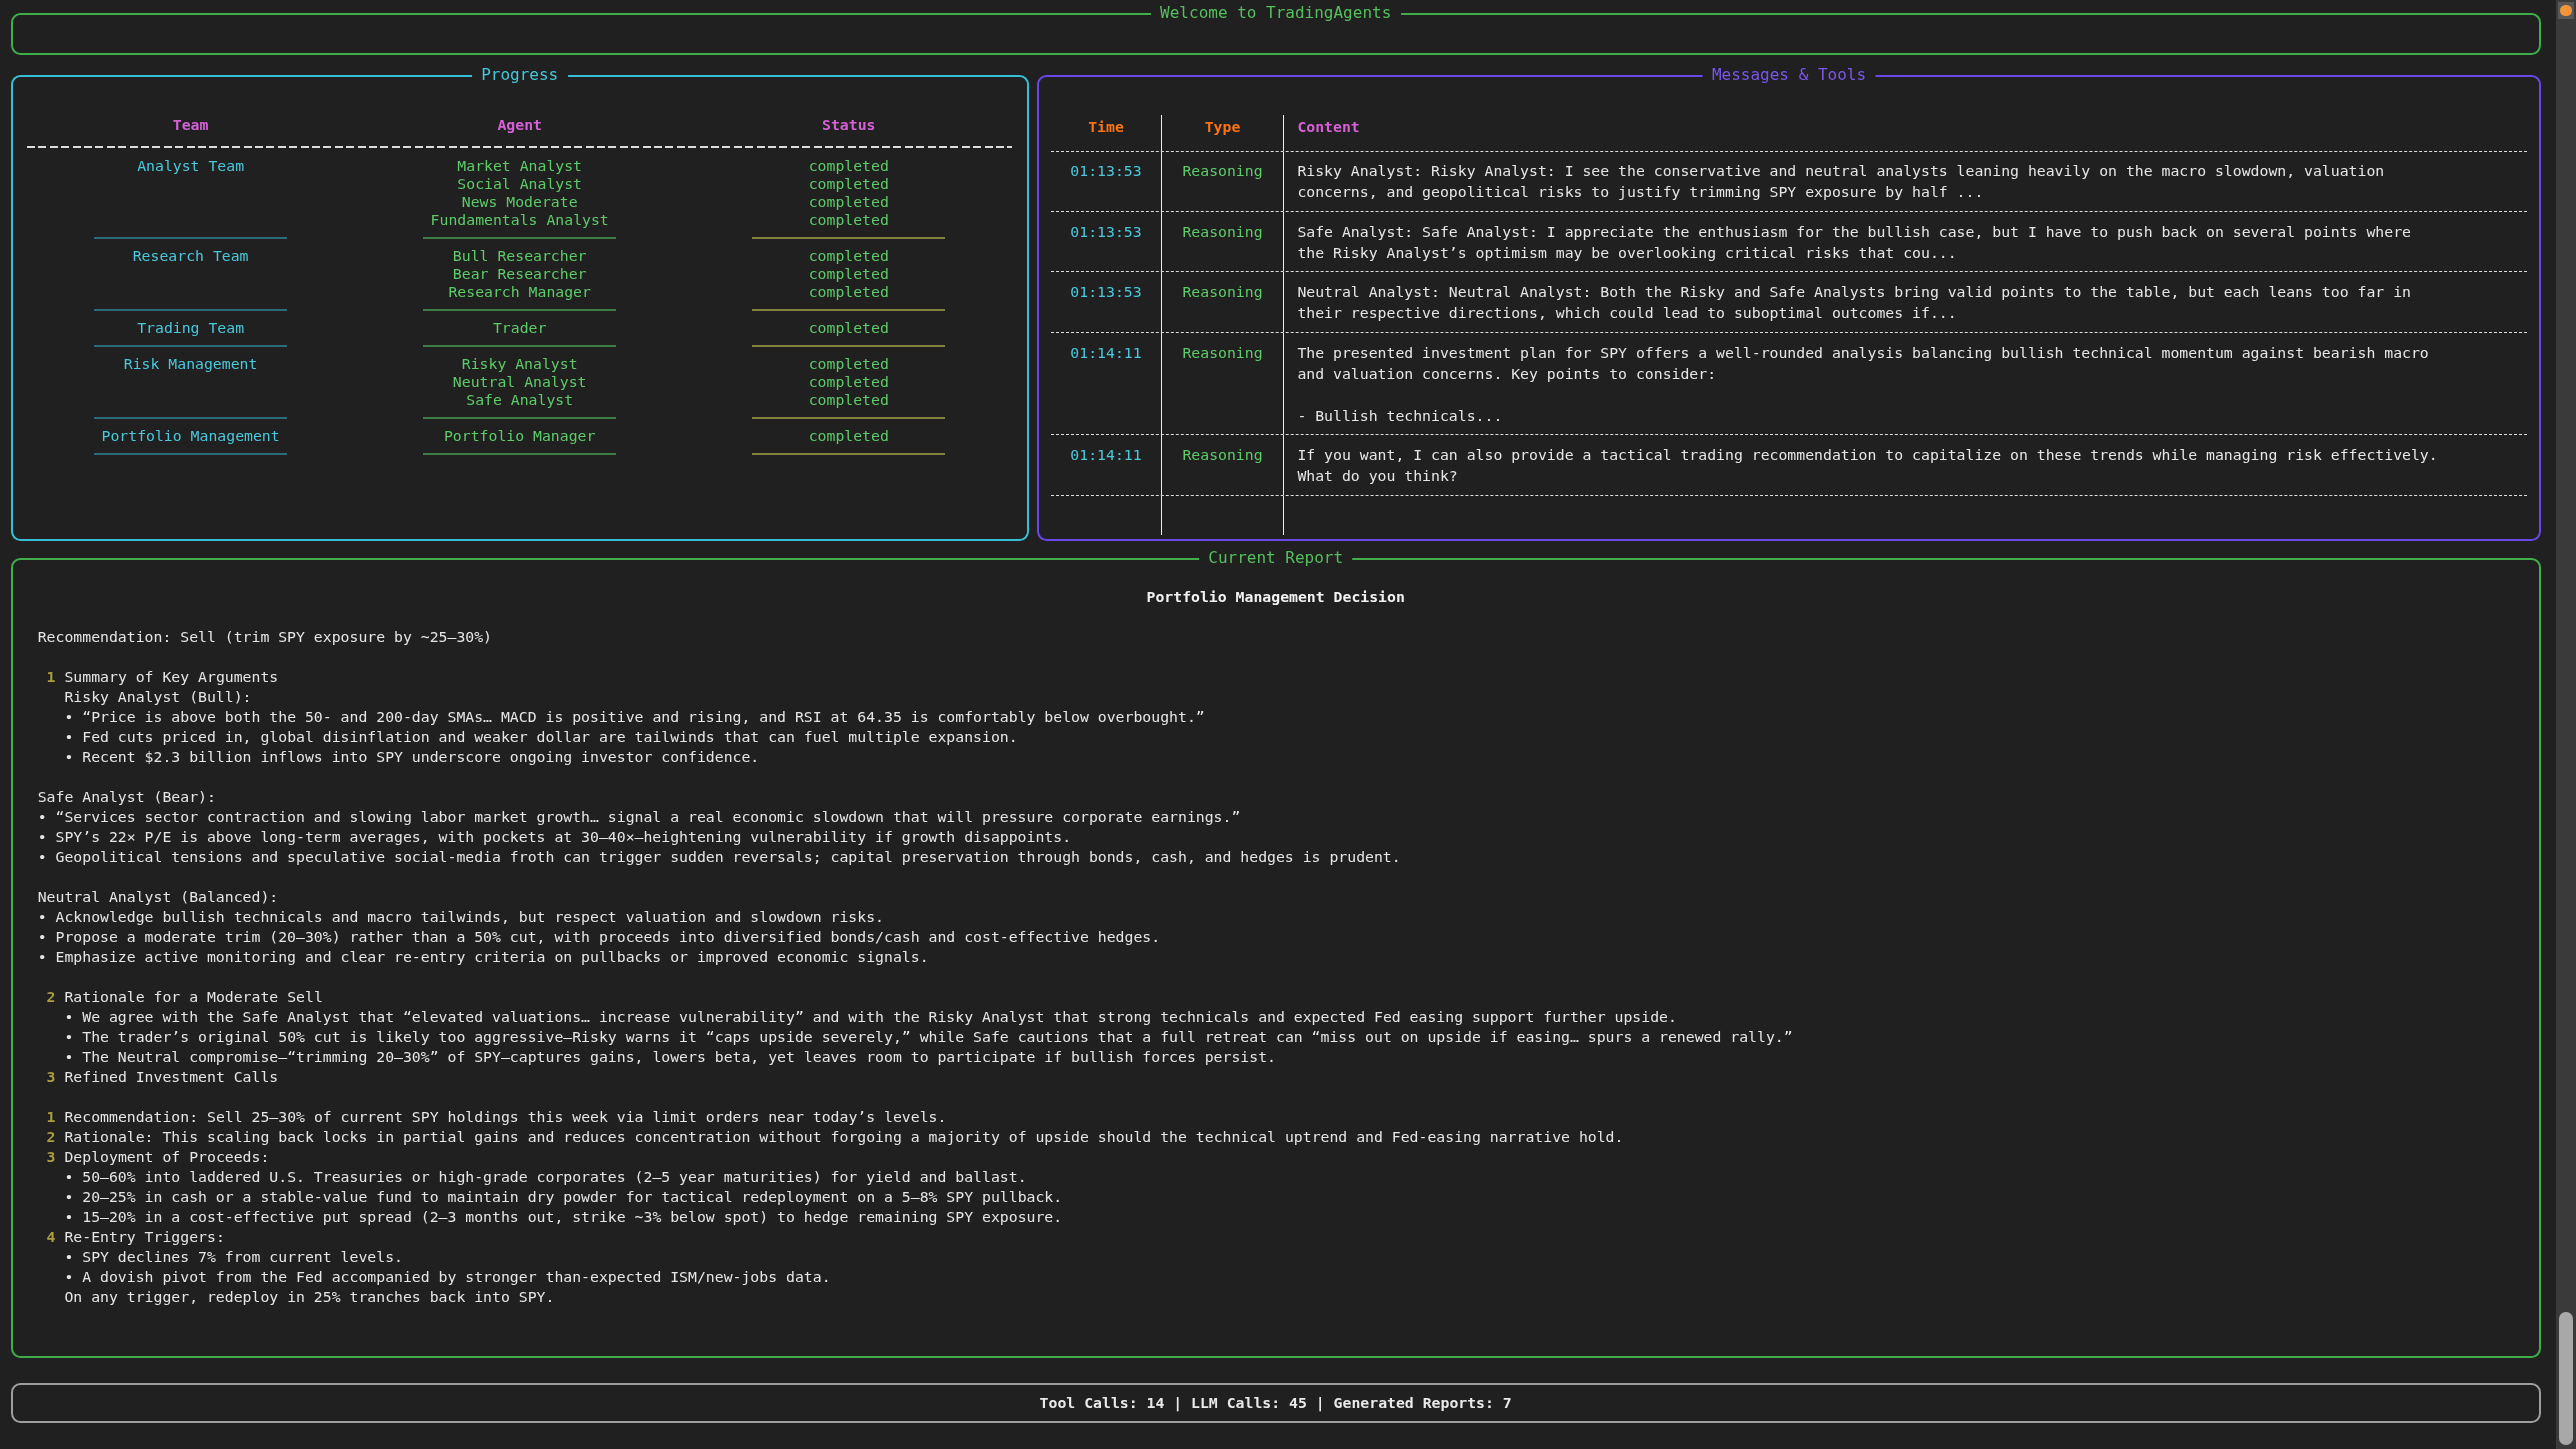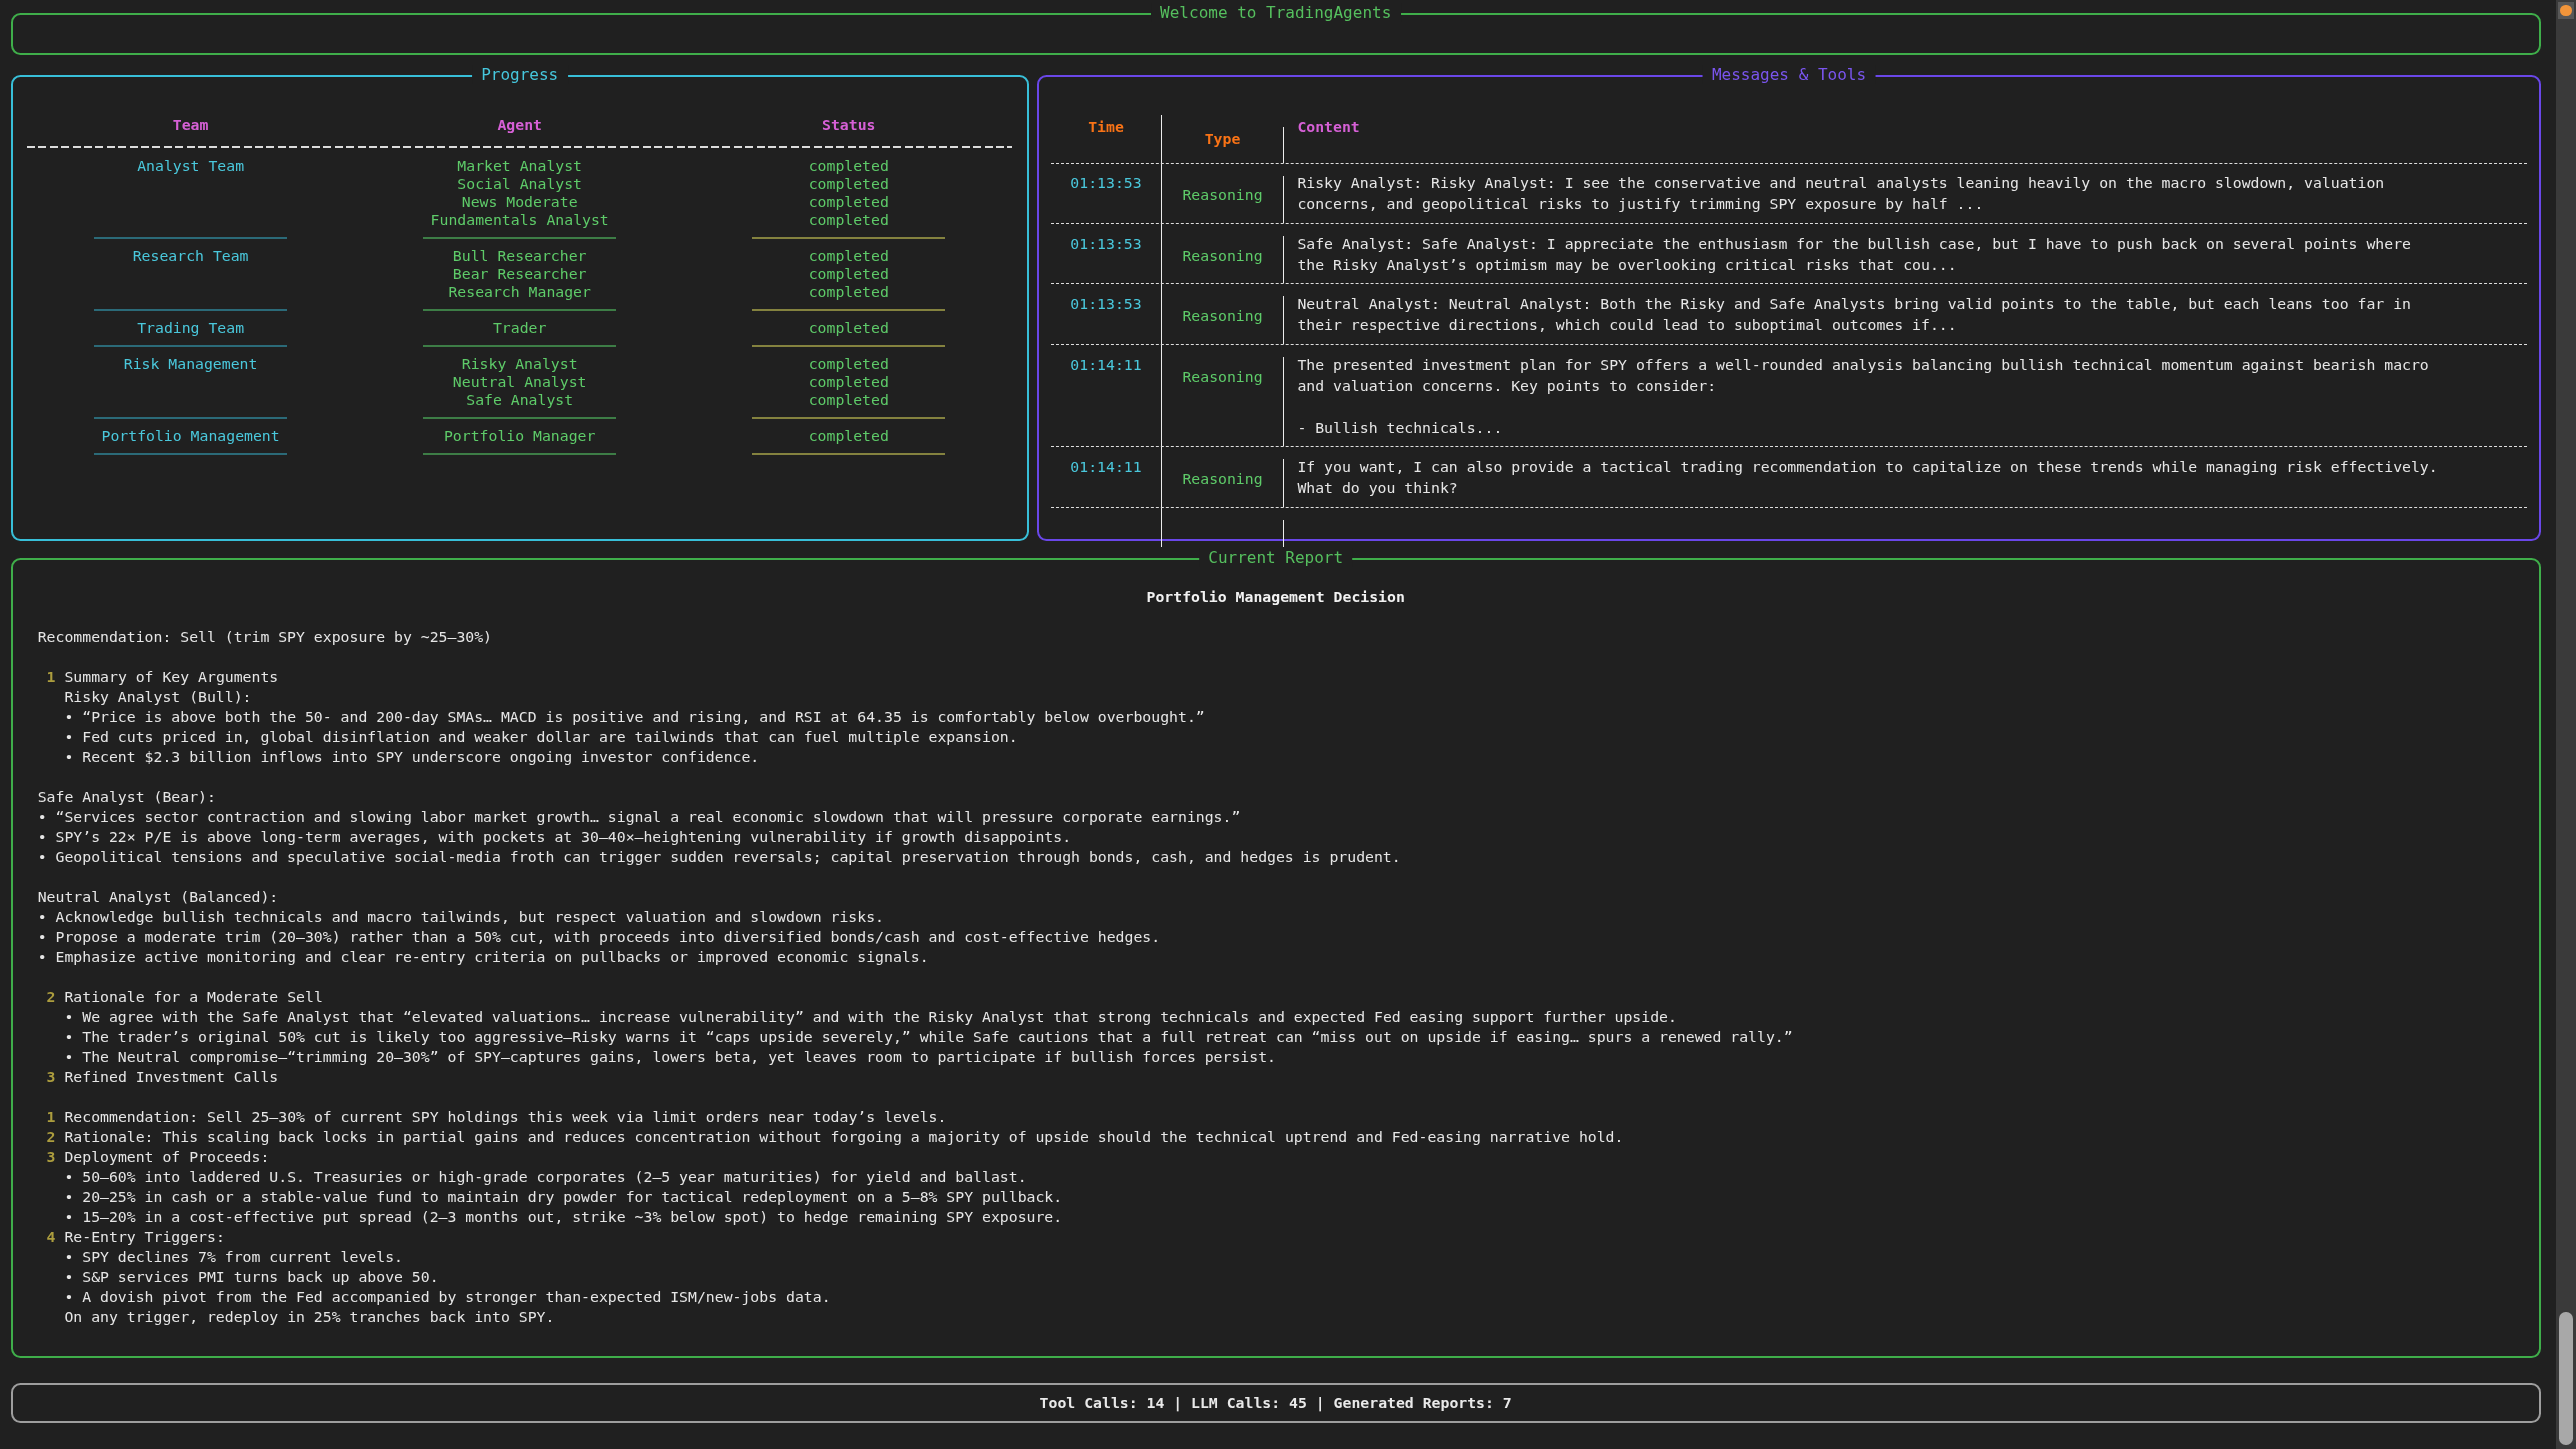--- a/index.html
+++ b/index.html
@@ -33,21 +33,21 @@
   .sep-agent{background:#3d7d46;}
   .sep-status{background:#84823f;}
   
   .messages{left:1037px;top:75px;width:1500px;height:462px;border-color:#6a47e9;}
   .messages .panel-title{color:#7a55ee;}
   .msg-table{margin:38px 12px 0 12px;}
   .msg-row{display:grid;grid-template-columns:111px 122px 1fr;
     border-bottom:1.3px dashed #dedede;}
   .msg-row > div{padding-top:8.7px;padding-bottom:8.7px;line-height:21px;}
   .msg-cell-time{text-align:center;color:#4ac8dc;border-right:1.3px solid #ececec;}
-  .msg-cell-type{text-align:center;color:#5ecb69;border-right:1.3px solid #ececec;margin-top:12px;}
+  .msg-cell-type{text-align:center;color:#5ecb69;border-right:1.3px solid #ececec;}
   .msg-cell-content{padding-left:13.4px;padding-right:13.4px;color:#e6e6e6;white-space:pre-wrap;}
   .msg-head{border-bottom:1.3px dashed #dedede;}
   .msg-head > div{font-weight:bold;color:#d660d6;padding-top:1.3px;padding-bottom:13.4px;}
   .msg-head .msg-cell-time,.msg-head .msg-cell-type{color:#f97316;}
   .msg-filler{height:39px;border-bottom:none;}
   .msg-filler > div{padding:0;}
   
   .report{left:10.7px;top:558px;width:2526px;height:796px;border-color:#3fae4a;}
   .report .panel-title{color:#55bf5e;}
   .report-inner{margin-top:27px;padding:0 25px;line-height:20px;}
@@ -285,21 +285,20 @@
           <div class="rpt-line"> <span class="rpt-num">3</span><span class="rpt-bold"> Refined Investment Calls</span></div>
           <div class="rpt-line">&nbsp;</div>
           <div class="rpt-line"> <span class="rpt-num">1</span><span> Recommendation: Sell 25–30% of current SPY holdings this week via limit orders near today’s levels.</span></div>
           <div class="rpt-line"> <span class="rpt-num">2</span><span> Rationale: This scaling back locks in partial gains and reduces concentration without forgoing a majority of upside should the technical uptrend and Fed-easing narrative hold.</span></div>
           <div class="rpt-line"> <span class="rpt-num">3</span><span> Deployment of Proceeds:</span></div>
           <div class="rpt-line">   • 50–60% into laddered U.S. Treasuries or high-grade corporates (2–5 year maturities) for yield and ballast.</div>
           <div class="rpt-line">   • 20–25% in cash or a stable-value fund to maintain dry powder for tactical redeployment on a 5–8% SPY pullback.</div>
           <div class="rpt-line">   • 15–20% in a cost-effective put spread (2–3 months out, strike ~3% below spot) to hedge remaining SPY exposure.</div>
           <div class="rpt-line"> <span class="rpt-num">4</span><span> Re-Entry Triggers:</span></div>
           <div class="rpt-line">   • SPY declines 7% from current levels.</div>
-          <div class="rpt-line">   • S&amp;P services PMI turns back up above 50.</div>
           <div class="rpt-line">   • A dovish pivot from the Fed accompanied by stronger than-expected ISM/new-jobs data.</div>
           <div class="rpt-line">   On any trigger, redeploy in 25% tranches back into SPY.</div>
         </div>
     </div>
   </div>
 
   <div class="panel footerbox">
     <div class="footer-text">Tool Calls: 14 | LLM Calls: 45 | Generated Reports: 7</div>
   </div>
 

